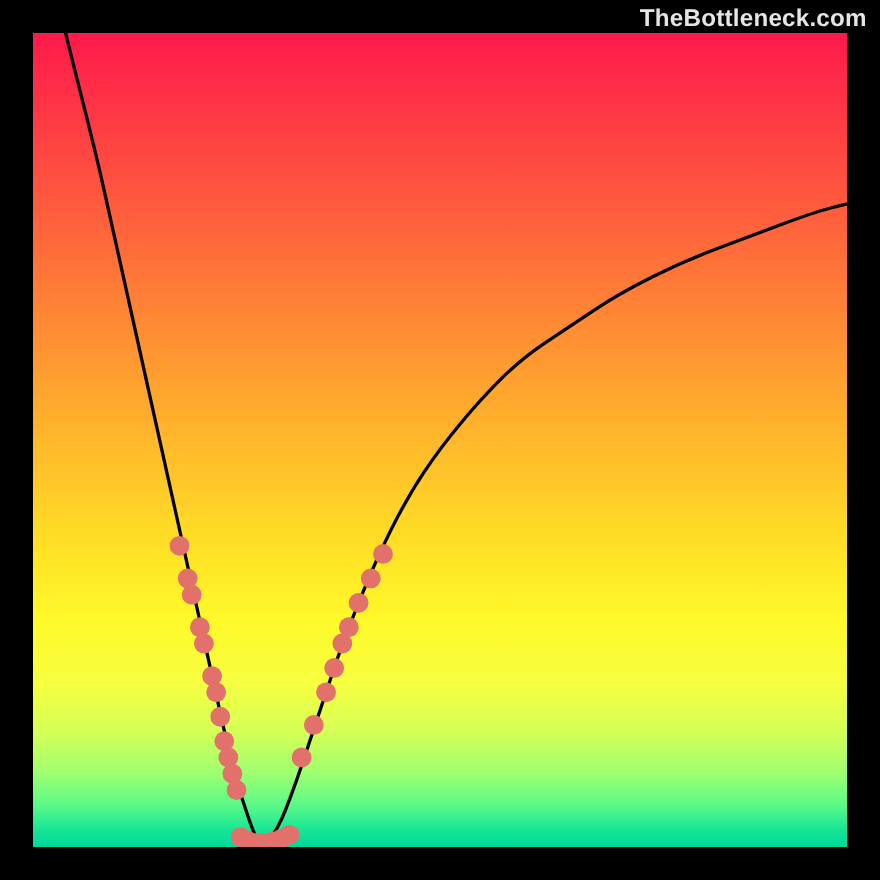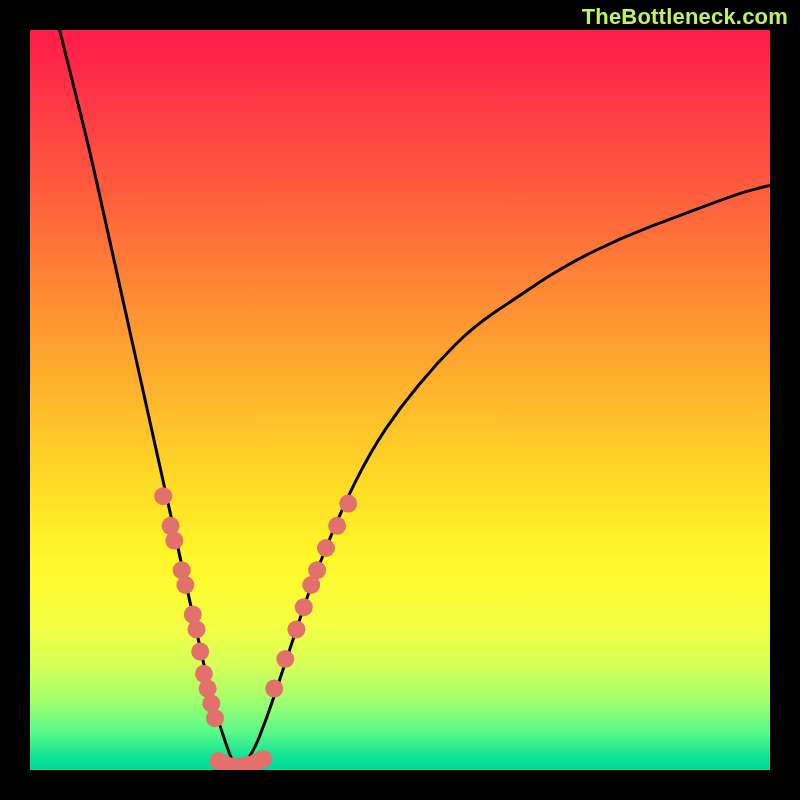--- a/index.html
+++ b/index.html
@@ -14,21 +14,21 @@
     width: 800px;
     height: 800px;
     background: #000;
     position: relative;
     box-sizing: border-box;
   }
   .watermark {
     position: absolute;
     top: 4px;
     right: 12px;
-    color: #bef264;
+    color: #e5e5e5;
     font-size: 22px;
     font-weight: 600;
     letter-spacing: 0.2px;
     z-index: 10;
   }
   .plot {
     position: absolute;
     left: 30px;
     top: 30px;
     width: 740px;

